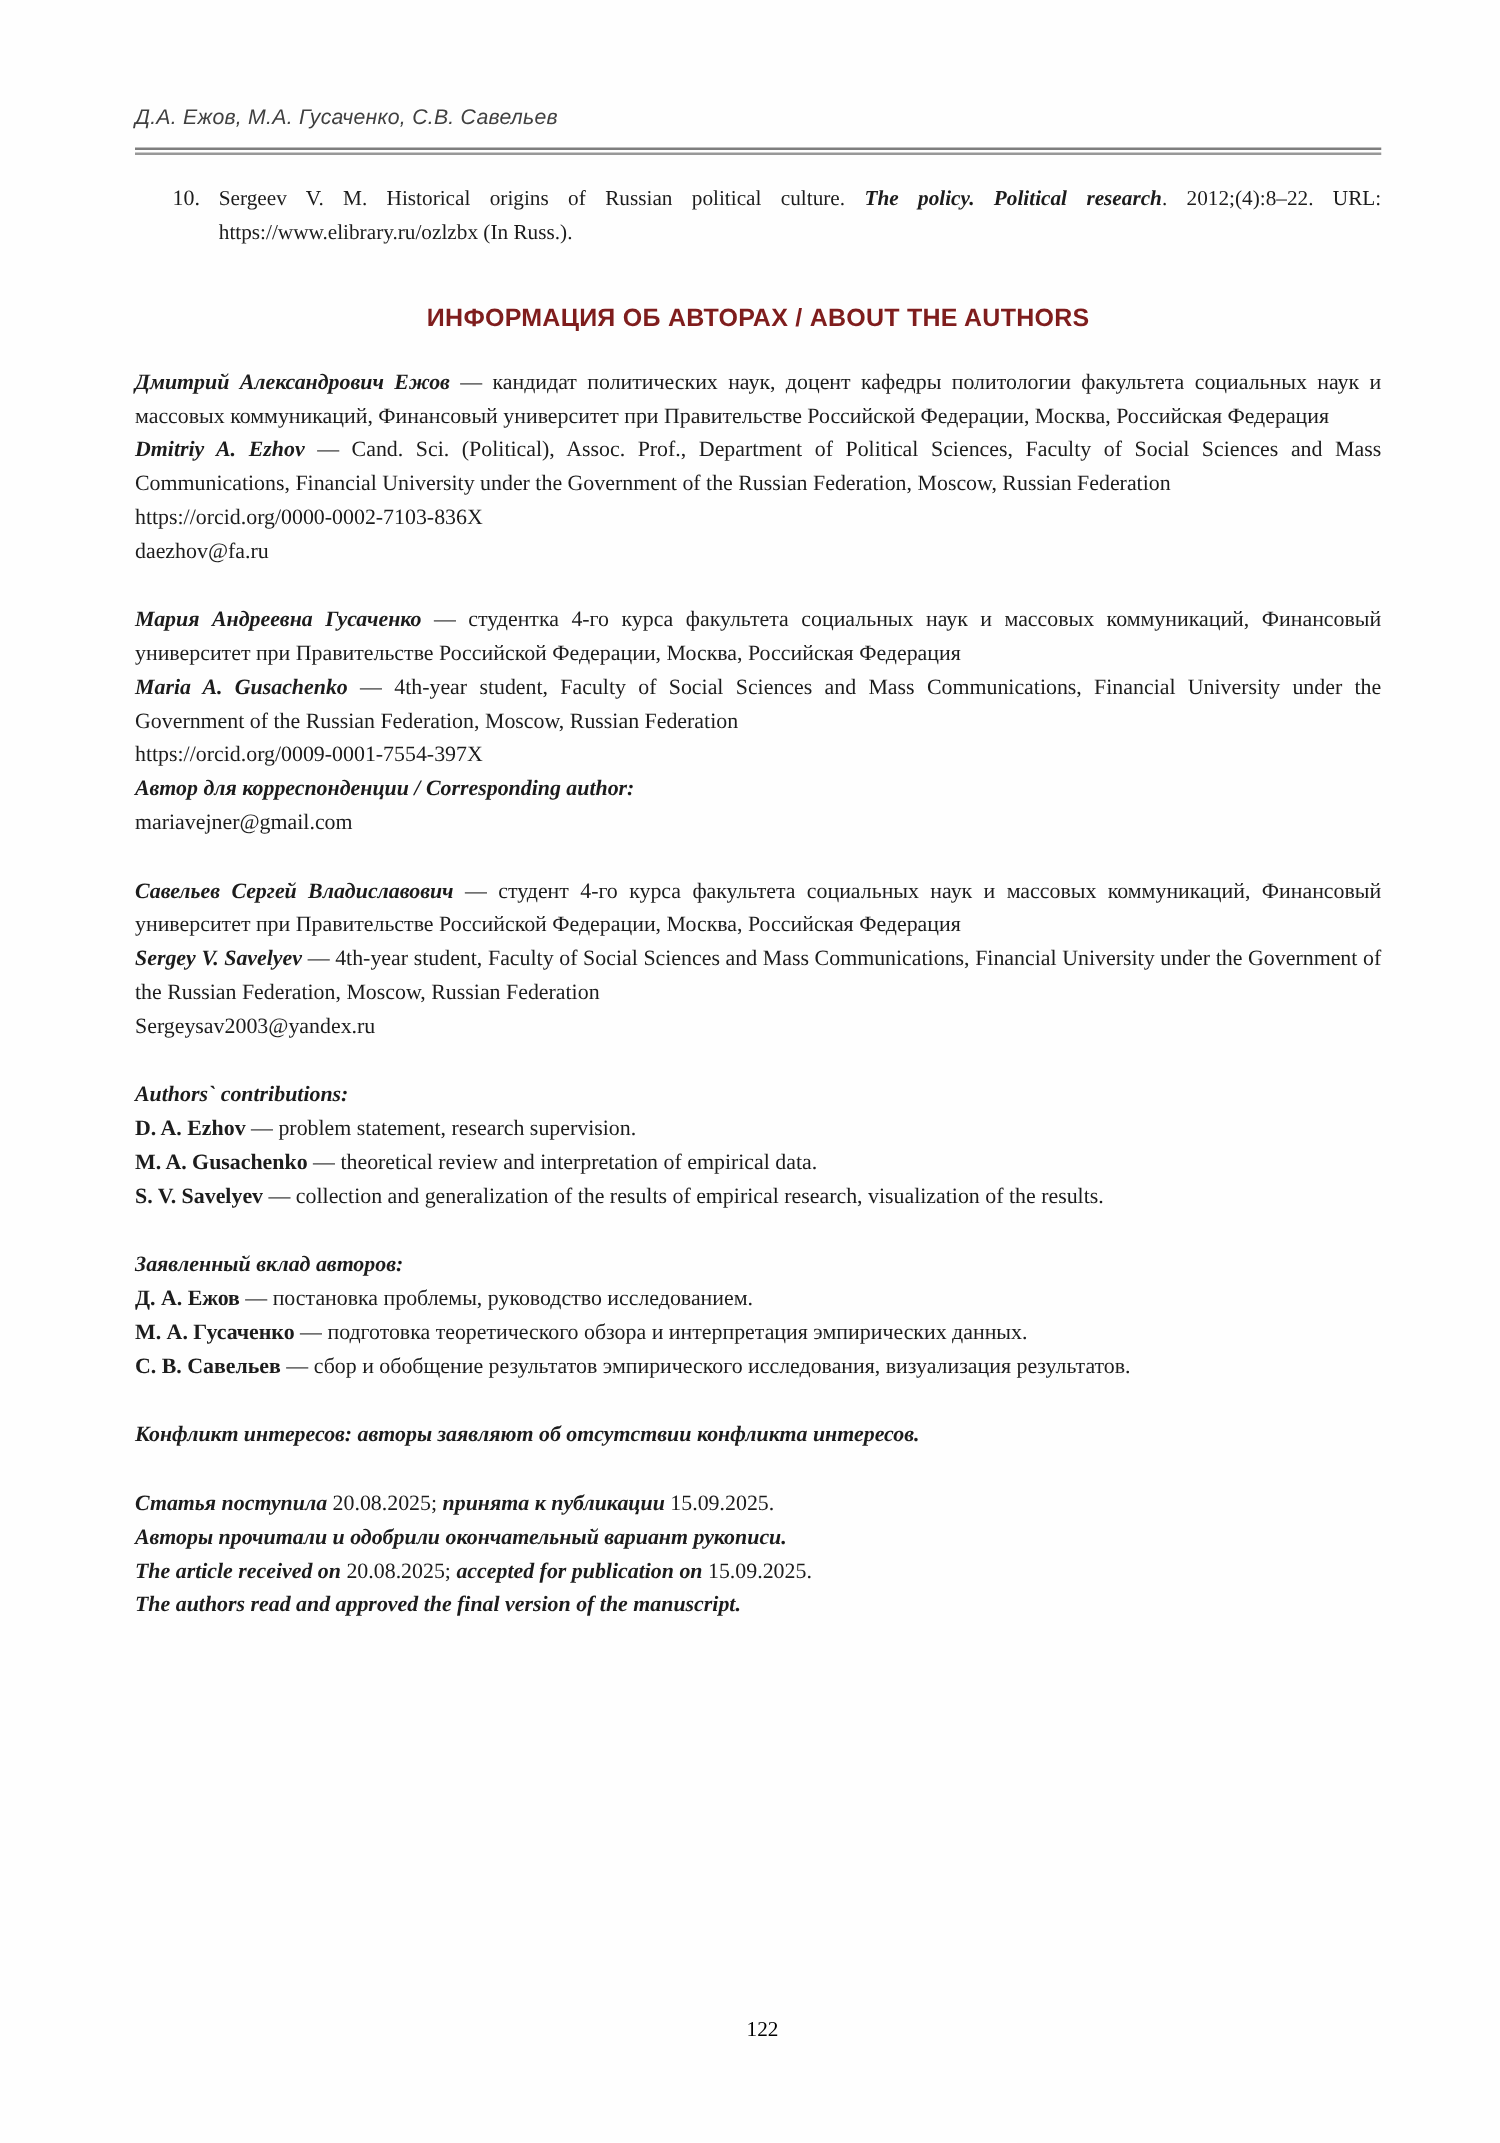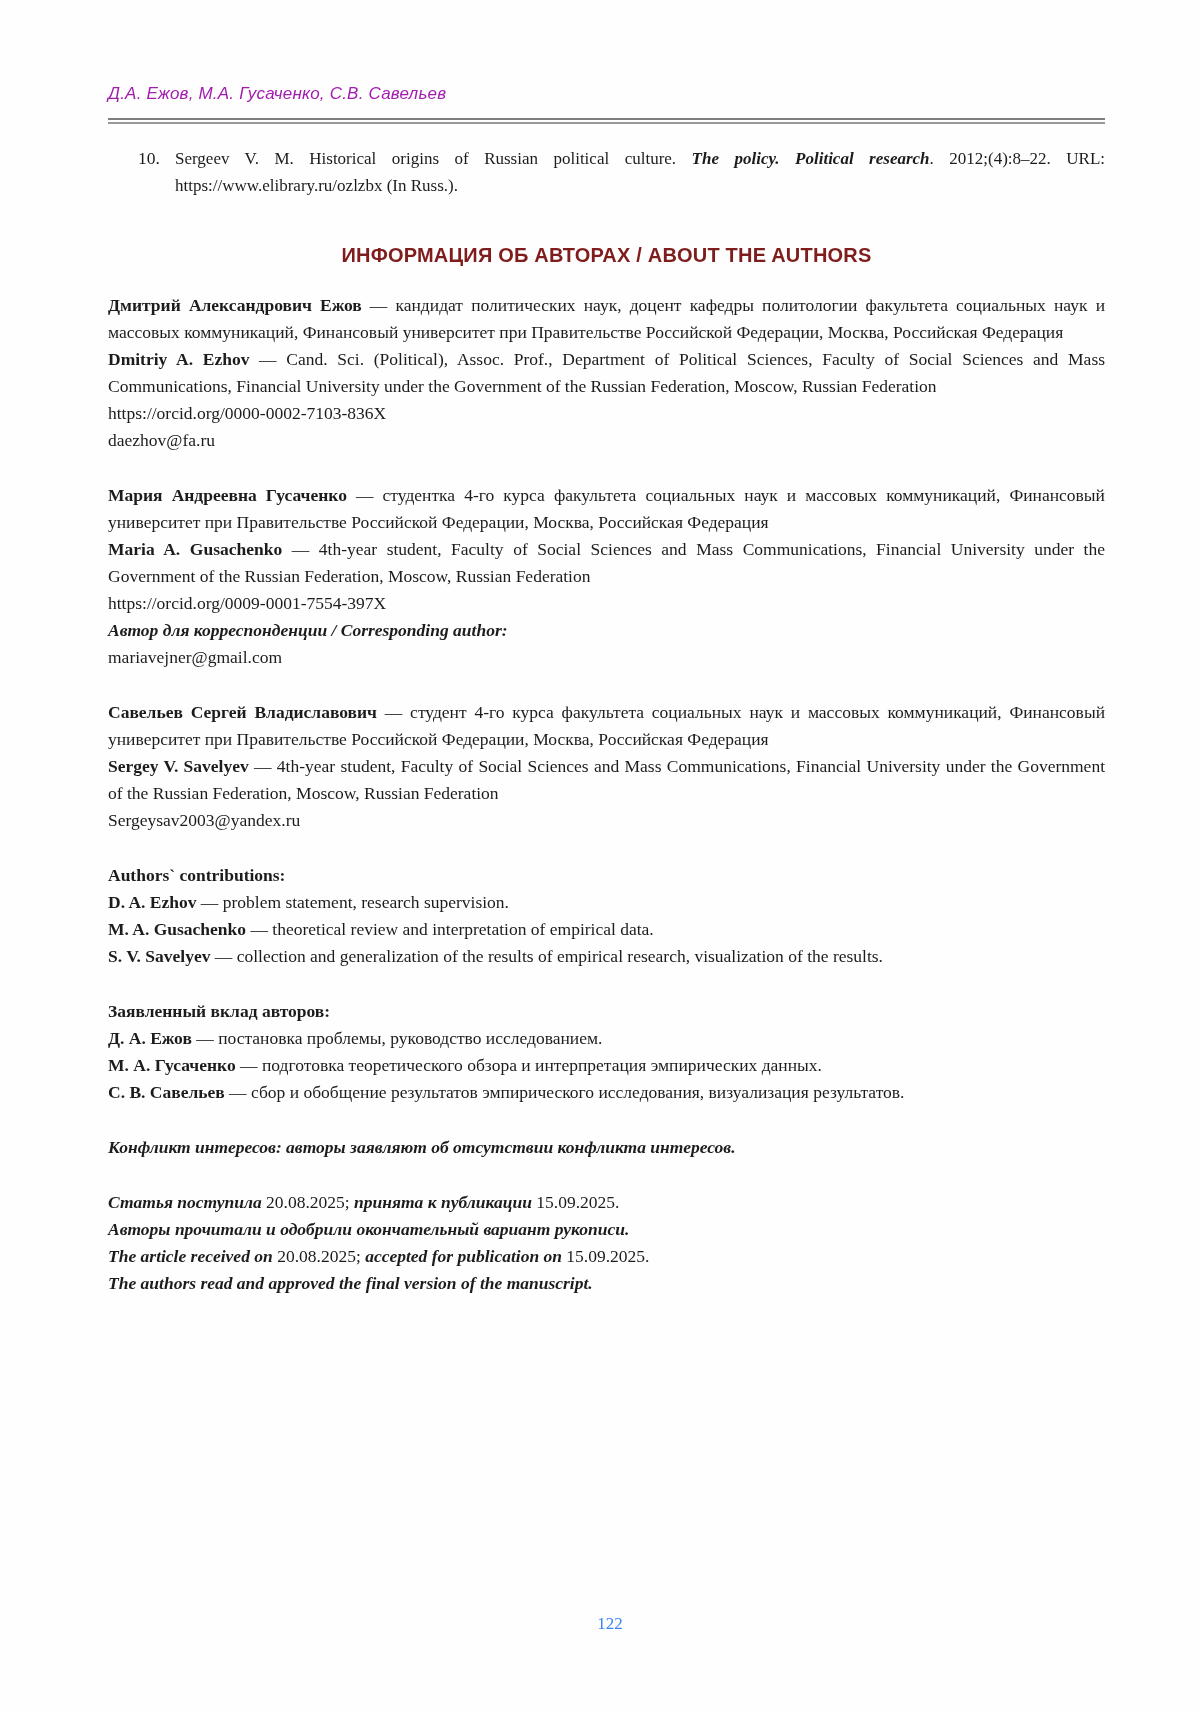--- a/index.html
+++ b/index.html
@@ -10,21 +10,21 @@
     background:#fefefe;
     padding:84px 95px 0 108px;
     font-family:"Liberation Serif", serif;
     font-size:17.5px;
     color:#1c1c1c;
   }
   .running-head{
     font-family:"Liberation Sans", sans-serif;
     font-style:italic;
     font-size:17px;
-    color:#a21caf;
+    color:#404040;
     letter-spacing:.2px;
   }
   .double-rule{
     height:2px;
     border-top:2px solid #7e7e7e;
     border-bottom:2px solid #989898;
     margin-top:14px;
   }
   .reference{display:flex;margin-top:21px;}
   .ref-num{flex:none;width:37px;margin-left:30px;line-height:27px;}
@@ -35,26 +35,26 @@
     font-size:20px;
     color:#7f1d1d;
     text-align:center;
     letter-spacing:.2px;
     margin:45px 0 25px 0;
   }
   .block{margin-top:28px;}
   .block.first{margin-top:0;}
   .block p{margin:0;line-height:27px;}
   .para{text-align:justify;}
-  .bi{font-weight:bold;}
+  .bi{font-weight:bold;font-style:italic;}
   .b{font-weight:bold;}
   .i{font-style:italic;font-weight:bold;}
   .page-number{
     position:absolute;left:0;right:0;bottom:80px;
-    text-align:center;font-size:17px;color:#3b82f6;padding-left:20px;
+    text-align:center;font-size:17px;color:#000000;padding-left:20px;
   }
 </style>
 </head>
 <body>
 
 <div class="page">
 
   <header>
     <div class="running-head">Д.А. Ежов, М.А. Гусаченко, С.В. Савельев</div>
     <div class="double-rule"></div>

